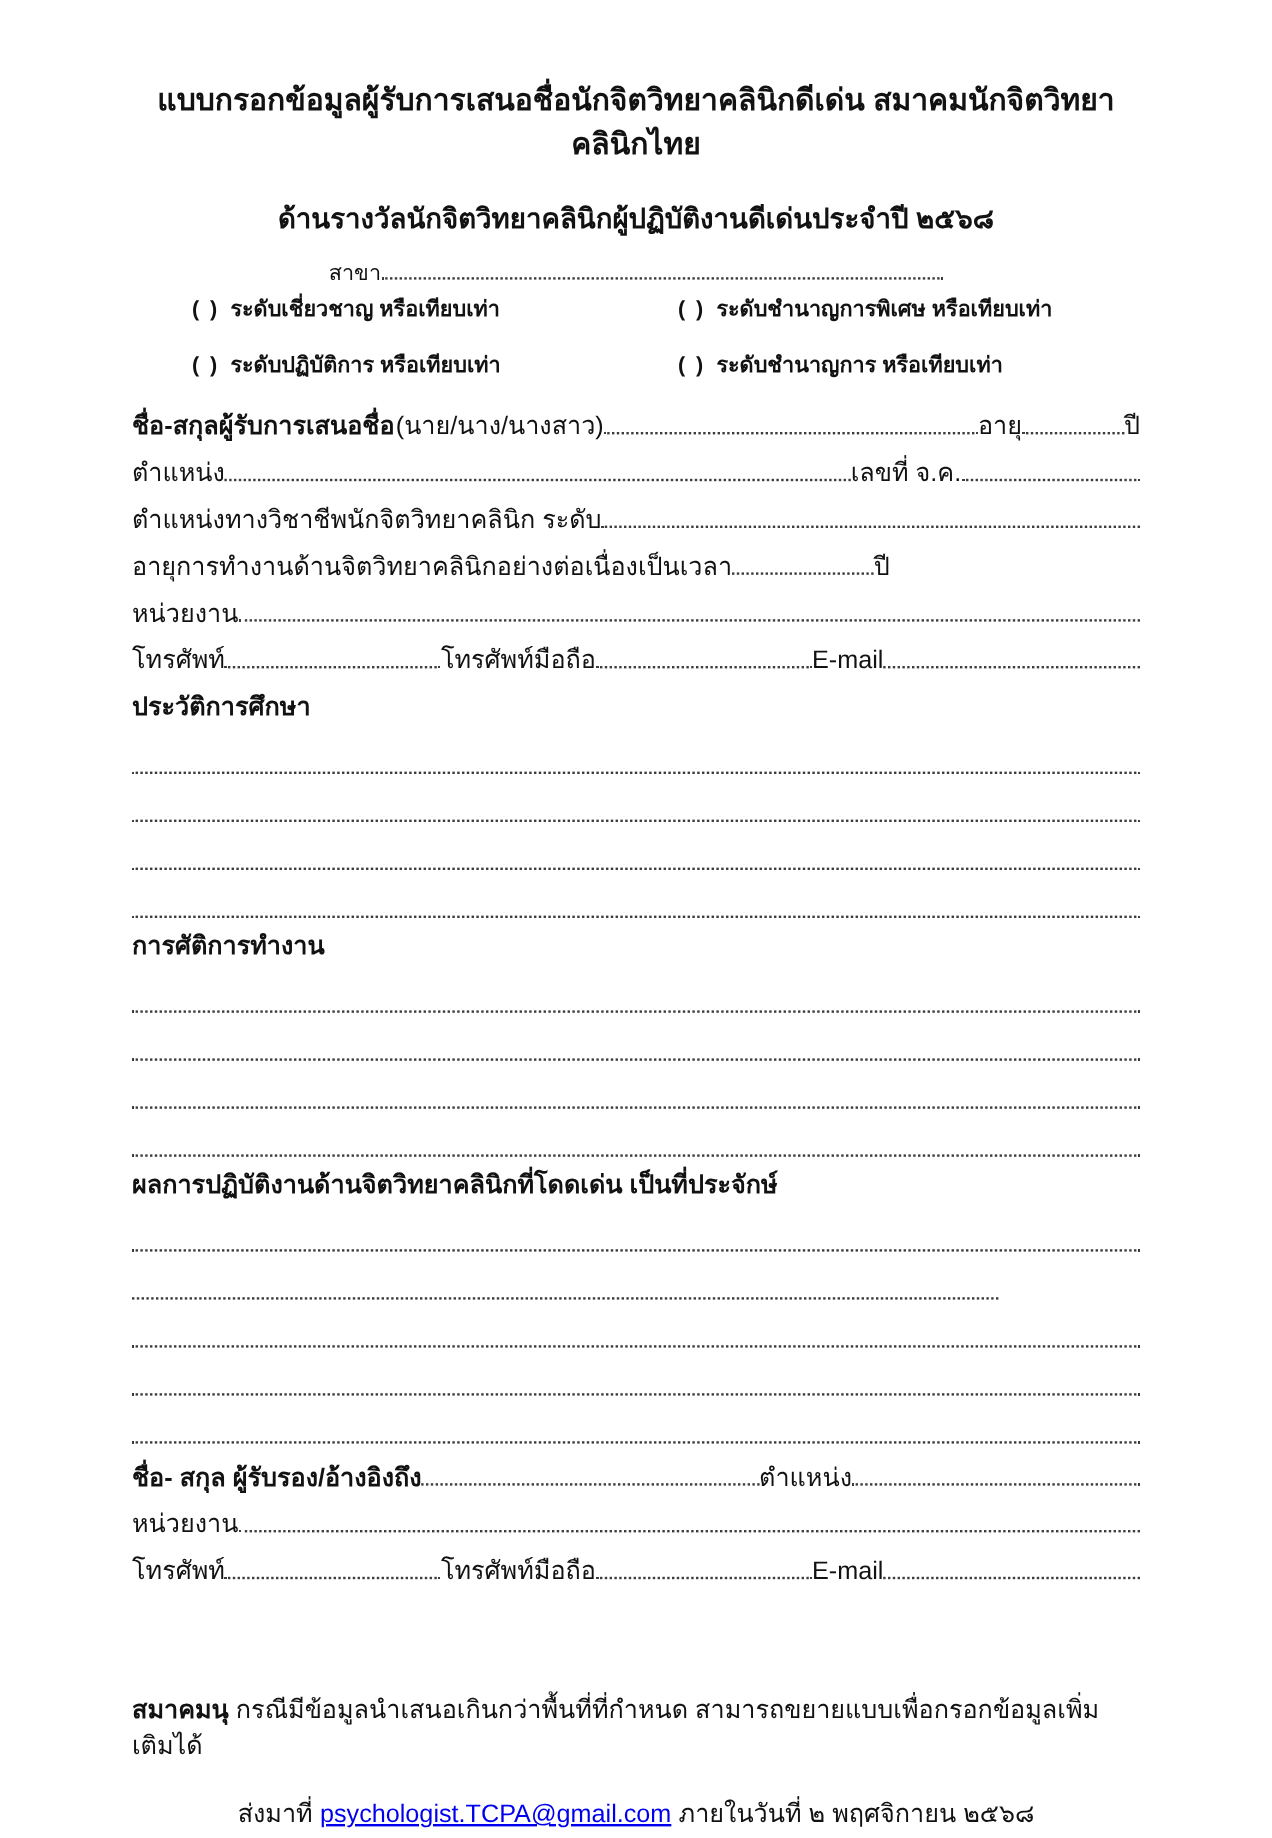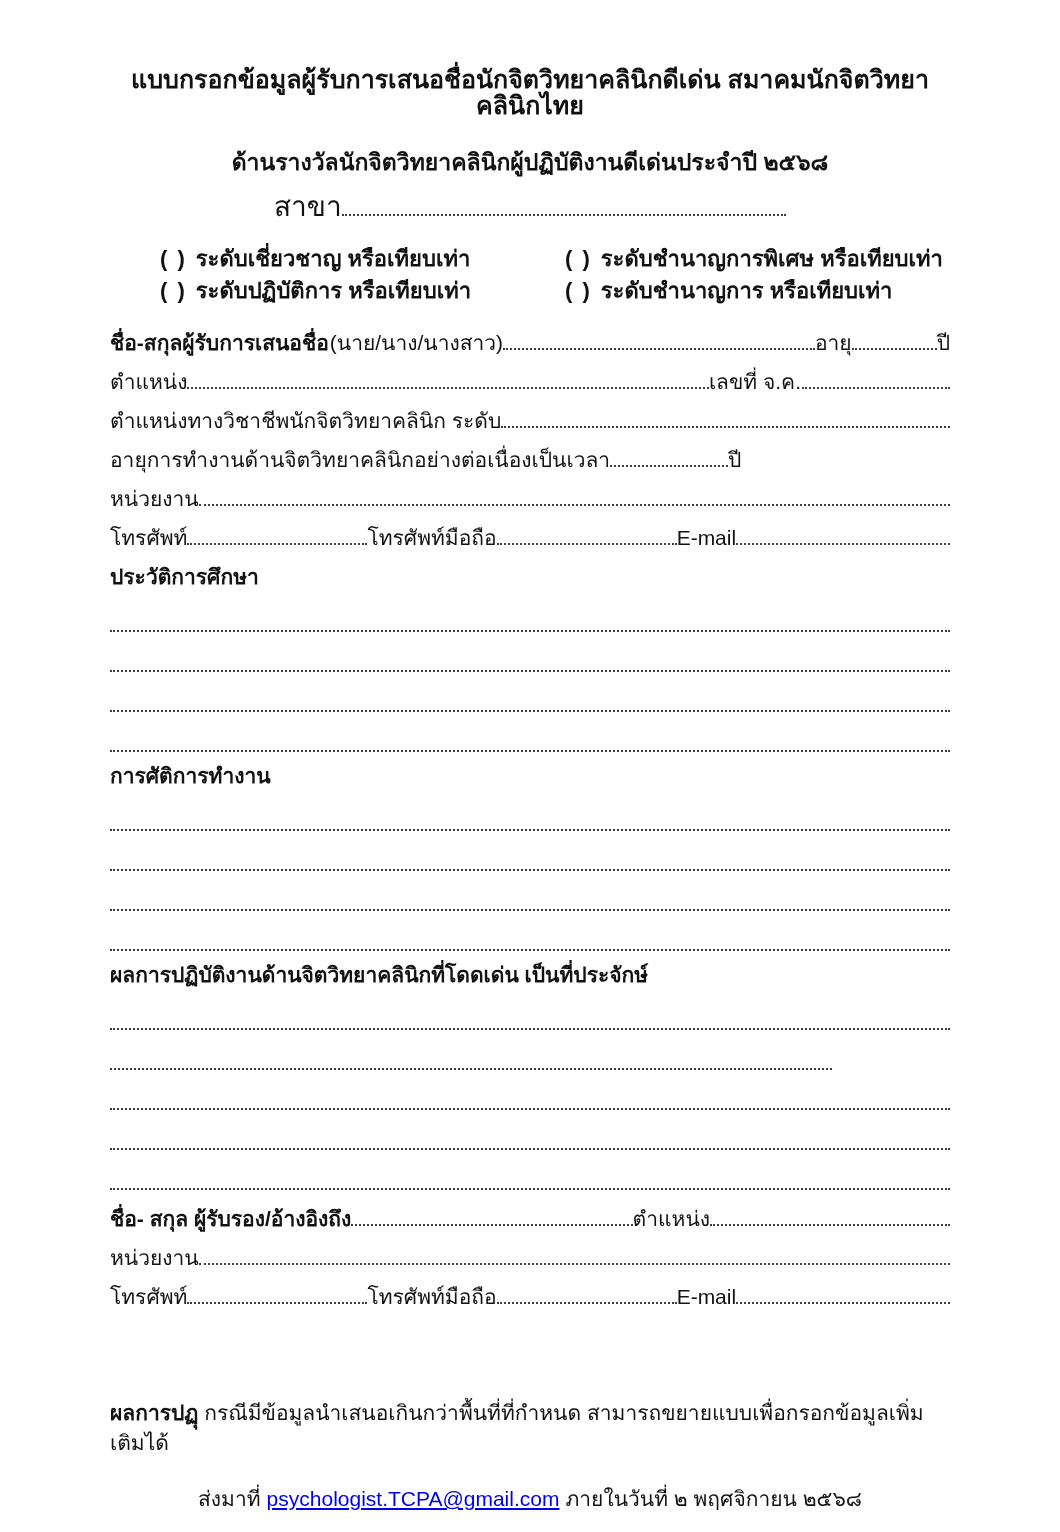--- a/index.html
+++ b/index.html
@@ -11,38 +11,37 @@
   }
   .page{
     box-sizing:border-box;
     width:1060px;height:1532px;
     padding:66px 110px 40px 110px;
     font-size:21px;
     line-height:30px;
   }
   .b{font-weight:bold;}
   .title{
-    text-align:center;font-weight:bold;font-size:25px;line-height:26px;
+    text-align:center;font-weight:bold;font-size:25px;line-height:36px;
   }
   .subtitle{
     text-align:center;font-weight:bold;font-size:23px;line-height:32px;
     margin-top:28px;
   }
   .branch-row{
     width:512px;margin:14px auto 0 auto;
-    display:flex;align-items:baseline;font-size:28px;
+    display:flex;align-items:baseline;font-size:18px;
   }
   .levels{
-    margin-top:22px;
     padding-left:50px;
     display:grid;
     grid-template-columns:405px 1fr;
-    row-gap:2px;
+    row-gap:17px;
     font-weight:bold;
-    font-size:22px;
+    font-size:18px;
   }
   .level{white-space:nowrap;}
   .level .mark{margin-right:9px;letter-spacing:2px;}
   .info{margin-top:22px;}
   .row{
     display:flex;align-items:baseline;
     margin-top:9px;
     white-space:nowrap;
   }
   .dots{
@@ -200,20 +199,20 @@
       <span>โทรศัพท์</span>
       <span class="dots w180"></span>
       <span>โทรศัพท์มือถือ</span>
       <span class="dots w180"></span>
       <span>E-mail</span>
       <span class="dots grow"></span>
     </div>
   </div>
 
   <div class="note">
-    <span class="b">ผลการปฏุ</span><span> กรณีมีข้อมูลนำเสนอเกินกว่าพื้นที่ที่กำหนด สามารถขยายแบบเพื่อกรอกข้อมูลเพิ่มเติมได้</span>
+    <span class="b">สมาคมนุ</span><span> กรณีมีข้อมูลนำเสนอเกินกว่าพื้นที่ที่กำหนด สามารถขยายแบบเพื่อกรอกข้อมูลเพิ่มเติมได้</span>
   </div>
 
   <div class="send">
     <span>ส่งมาที่</span><span class="link">psychologist.TCPA@gmail.com</span><span>ภายในวันที่ ๒ พฤศจิกายน ๒๕๖๘</span>
   </div>
 
 </div>
 
 </body></html>

